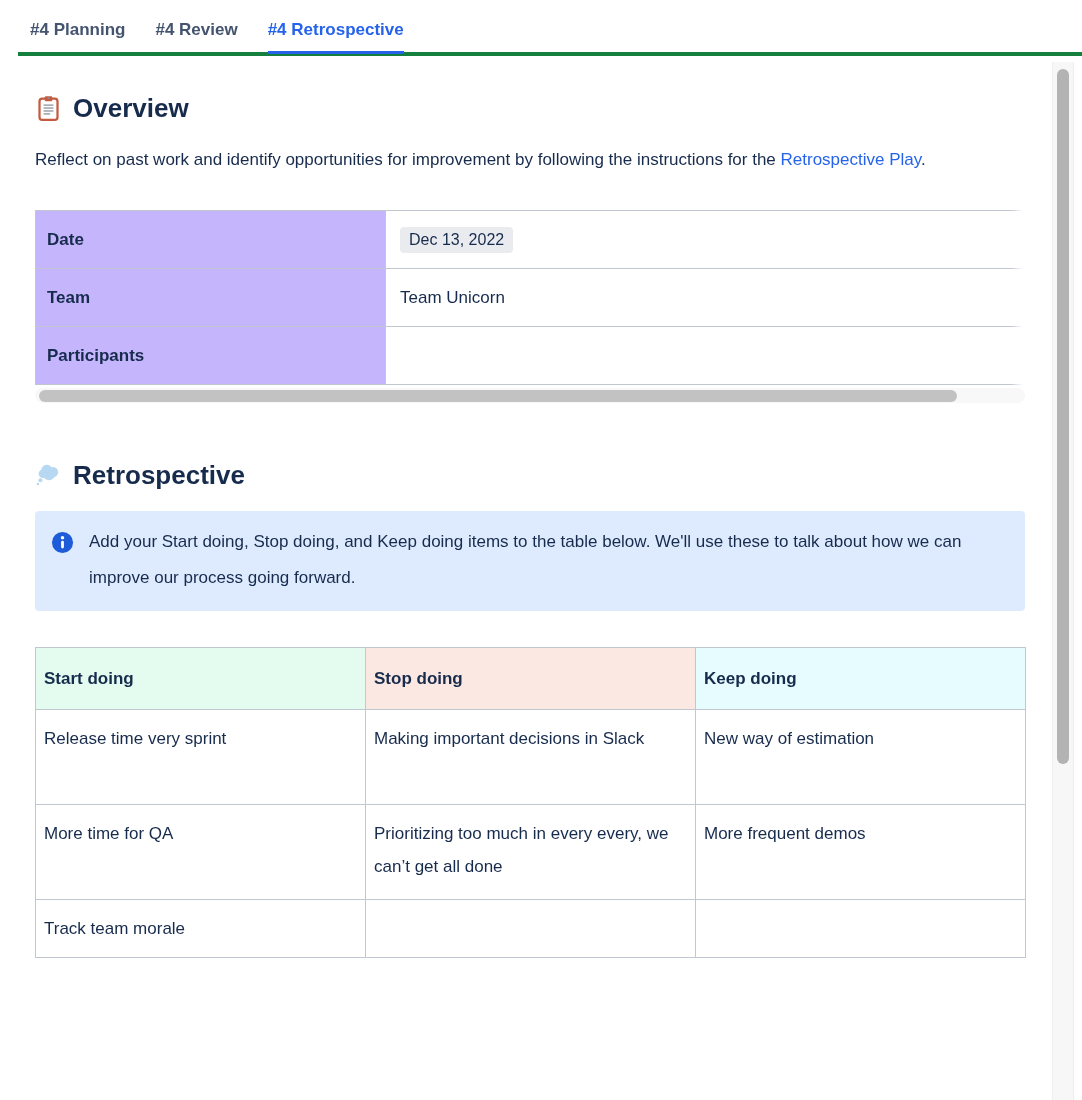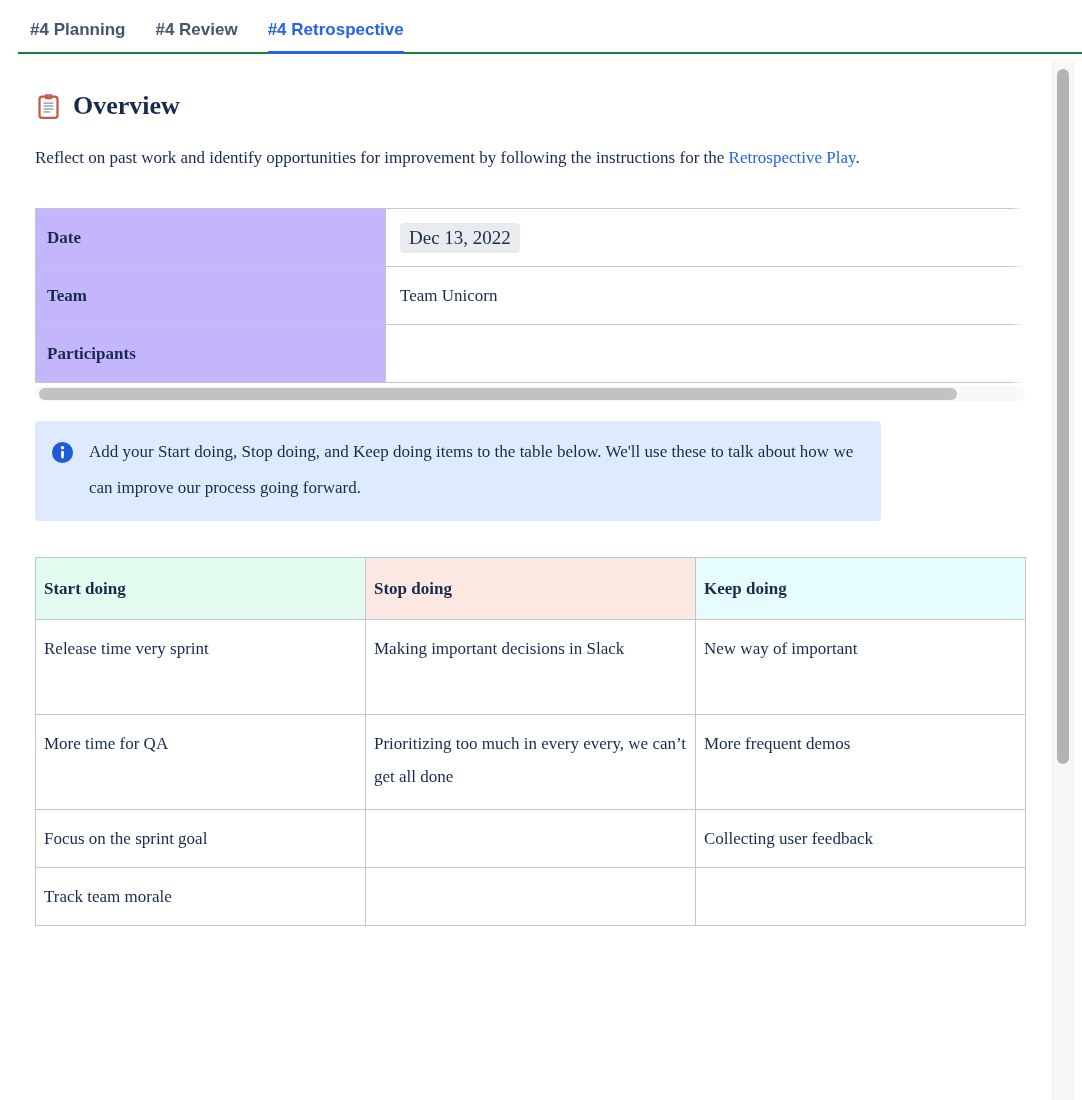--- a/index.html
+++ b/index.html
@@ -5,39 +5,39 @@
   * { margin: 0; padding: 0; box-sizing: border-box; }
   html, body { width: 1082px; height: 1100px; background: #ffffff; overflow: hidden; }
   body { font-family: "Liberation Sans", sans-serif; color: #172B4D; position: relative; }
 
   
   .tabbar {
     margin-left: 18px;
     padding: 20px 0 0 12px;
     display: flex;
     gap: 30px;
-    border-bottom: 2px solid #15803d;
+    border-bottom: 4px solid #15803d;
   }
   .tab {
     font-size: 17px;
     font-weight: 600;
     color: #44546F;
     padding-bottom: 11px;
     cursor: pointer;
     white-space: nowrap;
   }
   .tab.active {
     color: #2563EB;
     border-bottom: 3px solid #2563EB;
     border-radius: 0 0 1px 1px;
     margin-bottom: -2px;
   }
 
   
-  .content { padding: 0 57px 0 35px; font-family: Liberation Serif, serif; }
+  .content { padding: 0 57px 0 35px; }
 
   h1.section-heading {
     display: flex;
     align-items: center;
     gap: 11px;
     font-size: 26px;
     font-weight: 700;
     color: #172B4D;
     line-height: 32px;
   }
@@ -85,21 +85,21 @@
     width: 350px;
     background: #c4b5fd;
     font-weight: 700;
     padding-left: 11px;
   }
   .date-lozenge {
     display: inline-block;
     background: #E9EBEF;
     border-radius: 4px;
     padding: 4px 9px;
-    font-size: 19px;
+    font-size: 16px;
     color: #172B4D;
   }
 
   
   .hscrollbar {
     margin-top: 3px;
     width: 990px;
     height: 15px;
     background: #F8F8F8;
     border-radius: 8px;
@@ -109,21 +109,21 @@
     position: absolute;
     left: 4px; top: 1.5px;
     width: 918px; height: 12px;
     background: #C2C2C2;
     border-radius: 6px;
   }
 
   
   .info-panel {
     margin-top: 20px;
-    width: 846px;
+    width: 990px;
     background: #DEEBFF;
     border-radius: 4px;
     padding: 13px 16px 15px 16px;
     display: flex;
     gap: 15px;
   }
   .info-icon-wrap { flex: 0 0 auto; padding-top: 7px; }
   .info-text {
     font-size: 17px;
     line-height: 36px;
@@ -218,20 +218,33 @@
           <td class="label-cell">Participants</td>
           <td></td>
         </tr>
       </tbody>
     </table>
   </div>
   <div class="hscrollbar">
     <div class="thumb"></div>
   </div>
 
+  <h1 class="section-heading heading-retro">
+    <svg class="emoji-icon" viewBox="0 0 24 24" aria-hidden="true">
+      <g fill="#B7D8F2">
+        <circle cx="10.5" cy="7.5" r="5"></circle>
+        <circle cx="16" cy="9" r="4.6"></circle>
+        <circle cx="12.5" cy="11" r="5.2"></circle>
+        <circle cx="7" cy="10.5" r="3.8"></circle>
+        <circle cx="4.8" cy="16.2" r="1.8"></circle>
+        <circle cx="2.6" cy="19.6" r="1.1"></circle>
+      </g>
+    </svg>
+    <span>Retrospective</span>
+  </h1>
 
   <div class="info-panel">
     <span class="info-icon-wrap">
       <svg width="23" height="23" viewBox="0 0 24 24" aria-hidden="true">
         <circle cx="12" cy="12" r="11" fill="#1D5BD8"></circle>
         <circle cx="12" cy="7" r="1.8" fill="#ffffff"></circle>
         <rect x="10.55" y="10.2" width="2.9" height="8" rx="1.45" fill="#ffffff"></rect>
       </svg>
     </span>
     <div class="info-text">Add your Start doing, Stop doing, and Keep doing items to the table below. We'll use these to talk about how we can improve our process going forward.</div>
@@ -242,33 +255,28 @@
       <tr>
         <th class="col-start">Start doing</th>
         <th class="col-stop">Stop doing</th>
         <th class="col-keep">Keep doing</th>
       </tr>
     </thead>
     <tbody>
       <tr class="tall">
         <td>Release time very sprint</td>
         <td>Making important decisions in Slack</td>
-        <td>New way of important</td>
+        <td>New way of estimation</td>
       </tr>
       <tr class="tall">
         <td>More time for QA</td>
         <td>Prioritizing too much in every every, we can’t get all done</td>
         <td>More frequent demos</td>
       </tr>
       <tr class="short">
-        <td>Focus on the sprint goal</td>
-        <td></td>
-        <td>Collecting user feedback</td>
-      </tr>
-      <tr class="short">
         <td>Track team morale</td>
         <td></td>
         <td></td>
       </tr>
     </tbody>
   </table>
 
 </div>
 
 <div class="vscrollbar">

